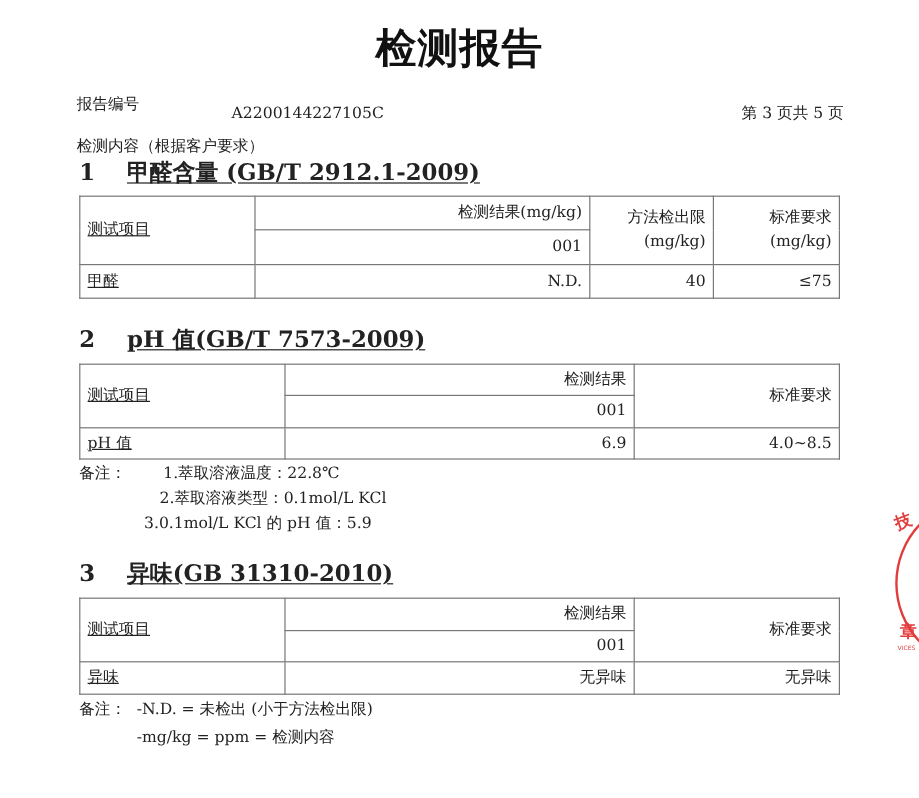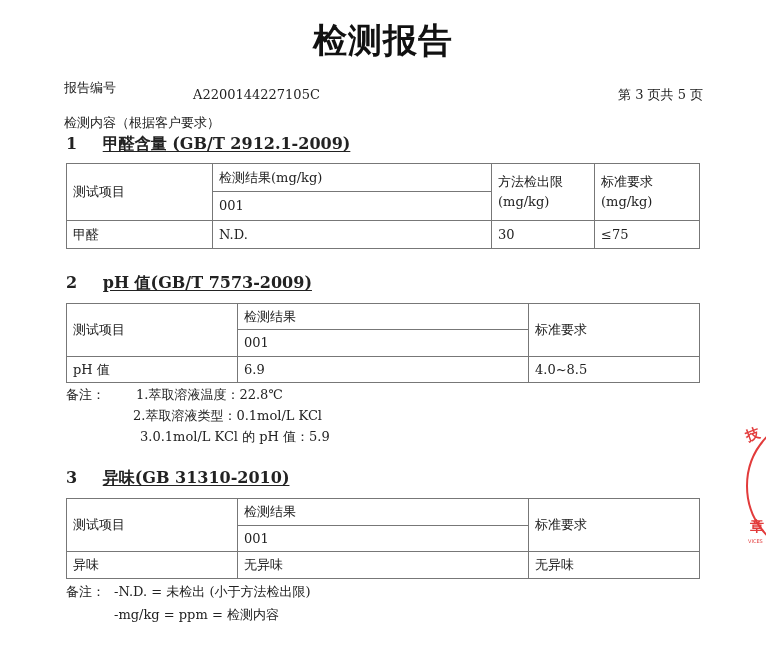--- a/index.html
+++ b/index.html
@@ -7,31 +7,31 @@
     width: 766px; height: 665px; background: #ffffff; position: relative; overflow: hidden;
     font-family: "DejaVu Serif", "Liberation Serif", serif; color: #222;
   }
   .abs { position: absolute; }
   .title {
     left: 0; width: 766px; top: 18px; text-align: center;
     font-family: "DejaVu Sans", sans-serif; font-weight: bold; font-size: 34px; color: #111;
     letter-spacing: 1px;
   }
   .txt { font-size: 13px; line-height: 16px; white-space: nowrap; }
-  .sec { font-size: 16px; font-weight: bold; line-height: 16px; white-space: nowrap; }
+  .sec { font-size: 19px; font-weight: bold; line-height: 16px; white-space: nowrap; }
   .sec .hd { text-decoration: underline; text-underline-offset: 2px; }
   table.rt {
     position: absolute; border-collapse: collapse; table-layout: fixed;
     font-size: 13px; color: #222;
   }
   table.rt td {
-    border: 1px solid #777; padding: 0 6px; vertical-align: middle; text-align: left;
+    border: 1px solid #777; padding: 0 6px; vertical-align: middle; text-align: right;
     line-height: 16px; white-space: nowrap; overflow: hidden;
   }
-  table.rt td.lft { text-align: left; }
+  table.rt td.lft { text-align: left; text-decoration: underline; }
   .stamp {
     left: 746px; top: 414px; width: 140px; height: 140px; border: 2px solid #e23b3b; border-radius: 50%;
   }
   .stamp-t { color: #e23b3b; font-family: "DejaVu Sans", sans-serif; }
 </style>
 </head>
 <body>
 
 <div class="abs title">检测报告</div>
 
@@ -63,21 +63,21 @@
       <div>标准要求</div>
       <div style="margin-top:4px;">(mg/kg)</div>
     </td>
   </tr>
   <tr style="height:29px;">
     <td>001</td>
   </tr>
   <tr style="height:28px;">
     <td class="lft">甲醛</td>
     <td>N.D.</td>
-    <td>30</td>
+    <td>40</td>
     <td>≤75</td>
   </tr>
 </tbody>
   </table>
 
 <div class="abs sec" style="left:66px; top:275px;">
   <span>2</span>
   <span class="hd" style="margin-left:20px;">pH 值(GB/T 7573-2009)</span>
 </div>
 <table class="rt" style="left:66px; top:303px; width:633px;">
@@ -98,21 +98,21 @@
   <tr style="height:26px;">
     <td class="lft">pH 值</td>
     <td>6.9</td>
     <td>4.0~8.5</td>
   </tr>
 </tbody>
   </table>
 <div class="abs txt" style="left:66px; top:387px;">备注：</div>
 <div class="abs txt" style="left:136px; top:387px;">1.萃取溶液温度：22.8℃</div>
 <div class="abs txt" style="left:120px; top:408px;margin-left:13px;">2.萃取溶液类型：0.1mol/L KCl</div>
-<div class="abs txt" style="left:120px; top:429px;margin-left:20px;">3.0.1mol/L KCl 的 pH 值：5.9</div>
+<div class="abs txt" style="left:120px; top:429px;">3.0.1mol/L KCl 的 pH 值：5.9</div>
 
 <div class="abs sec" style="left:66px; top:470px;">
   <span>3</span>
   <span class="hd" style="margin-left:20px;">异味(GB 31310-2010)</span>
 </div>
 <table class="rt" style="left:66px; top:498px; width:633px;">
   <colgroup>
       <col style="width:171px">
       <col style="width:291px">
       <col style="width:171px">

